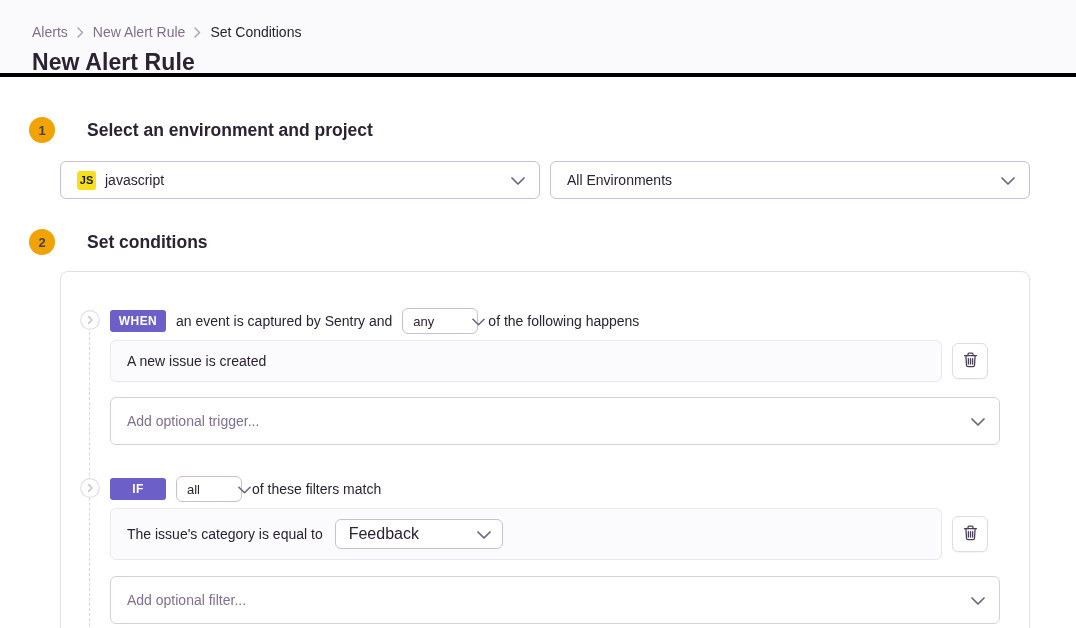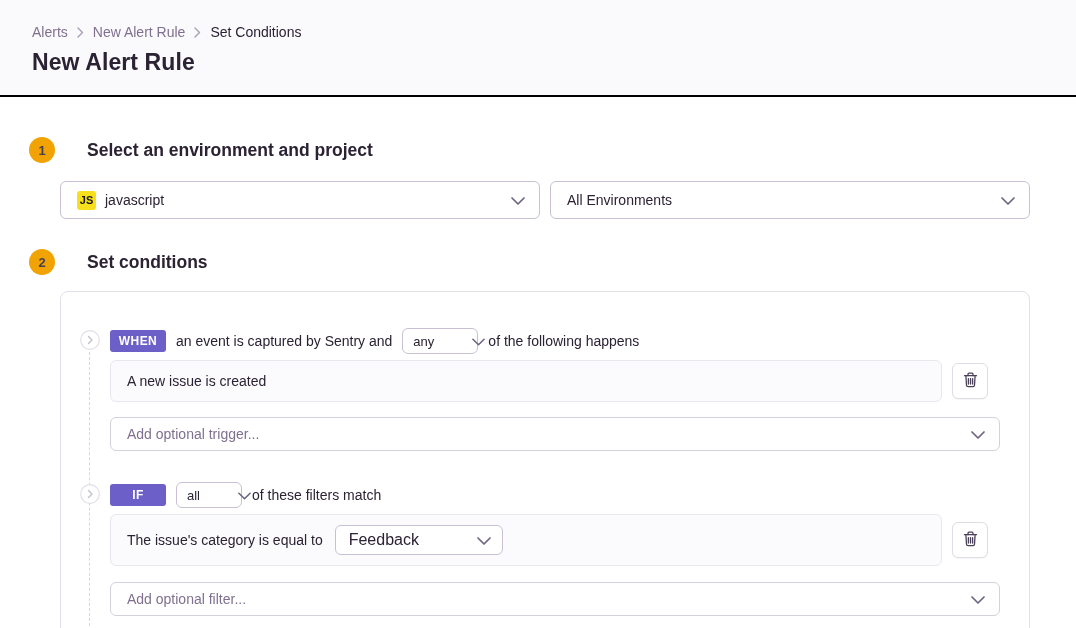--- a/index.html
+++ b/index.html
@@ -5,22 +5,22 @@
   * { margin:0; padding:0; box-sizing:border-box; }
   html,body { width:1076px; height:628px; }
   body {
     font-family:"Liberation Sans", sans-serif;
     background:#fff; color:#2B2233; overflow:hidden;
   }
   .page { width:1076px; height:628px; overflow:hidden; position:relative; background:#fff; }
 
   
   .page-header {
-    background:#FAF9FB; border-bottom:2px solid #000000;
-    padding:24px 32px 0 32px; height:97px;
+    background:#FAF9FB; border-bottom:4px solid #000000;
+    padding:24px 32px 0 32px; height:77px;
   }
   .breadcrumb { display:flex; align-items:center; gap:9px; font-size:14px; }
   .crumb-link { color:#80708F; cursor:pointer; }
   .crumb-current { color:#2B2233; }
   .crumb-sep { display:flex; align-items:center; }
   .page-title { margin-top:9px; font-size:23px; font-weight:bold; color:#2B2233; letter-spacing:0.1px; }
 
   
   .main { padding:40px 46px 0 29px; }
   .step-heading { display:flex; align-items:center; gap:8px; }
@@ -88,21 +88,21 @@
   }
   .value-select {
     width:168px; height:30px; margin-left:12px; background:#fff;
     border:1px solid #C9C0D4; border-radius:6px;
     display:flex; align-items:center; padding:0 11px 0 13px; gap:8px;
     font-size:16px; color:#2B2233; cursor:pointer;
   }
   .value-select .spacer { flex:1; }
 
   .add-select {
-    margin-top:15px; width:890px; height:34px; background:#fff;
+    margin-top:15px; width:890px; height:48px; background:#fff;
     border:1px solid #D6D0DD; border-radius:6px;
     display:flex; align-items:center; padding:0 14px 0 16px;
     font-size:14px; color:#80708F; cursor:pointer;
   }
   .add-select .spacer { flex:1; }
   .add-filter { margin-top:16px; }
 </style>
 </head>
 <body>
 

